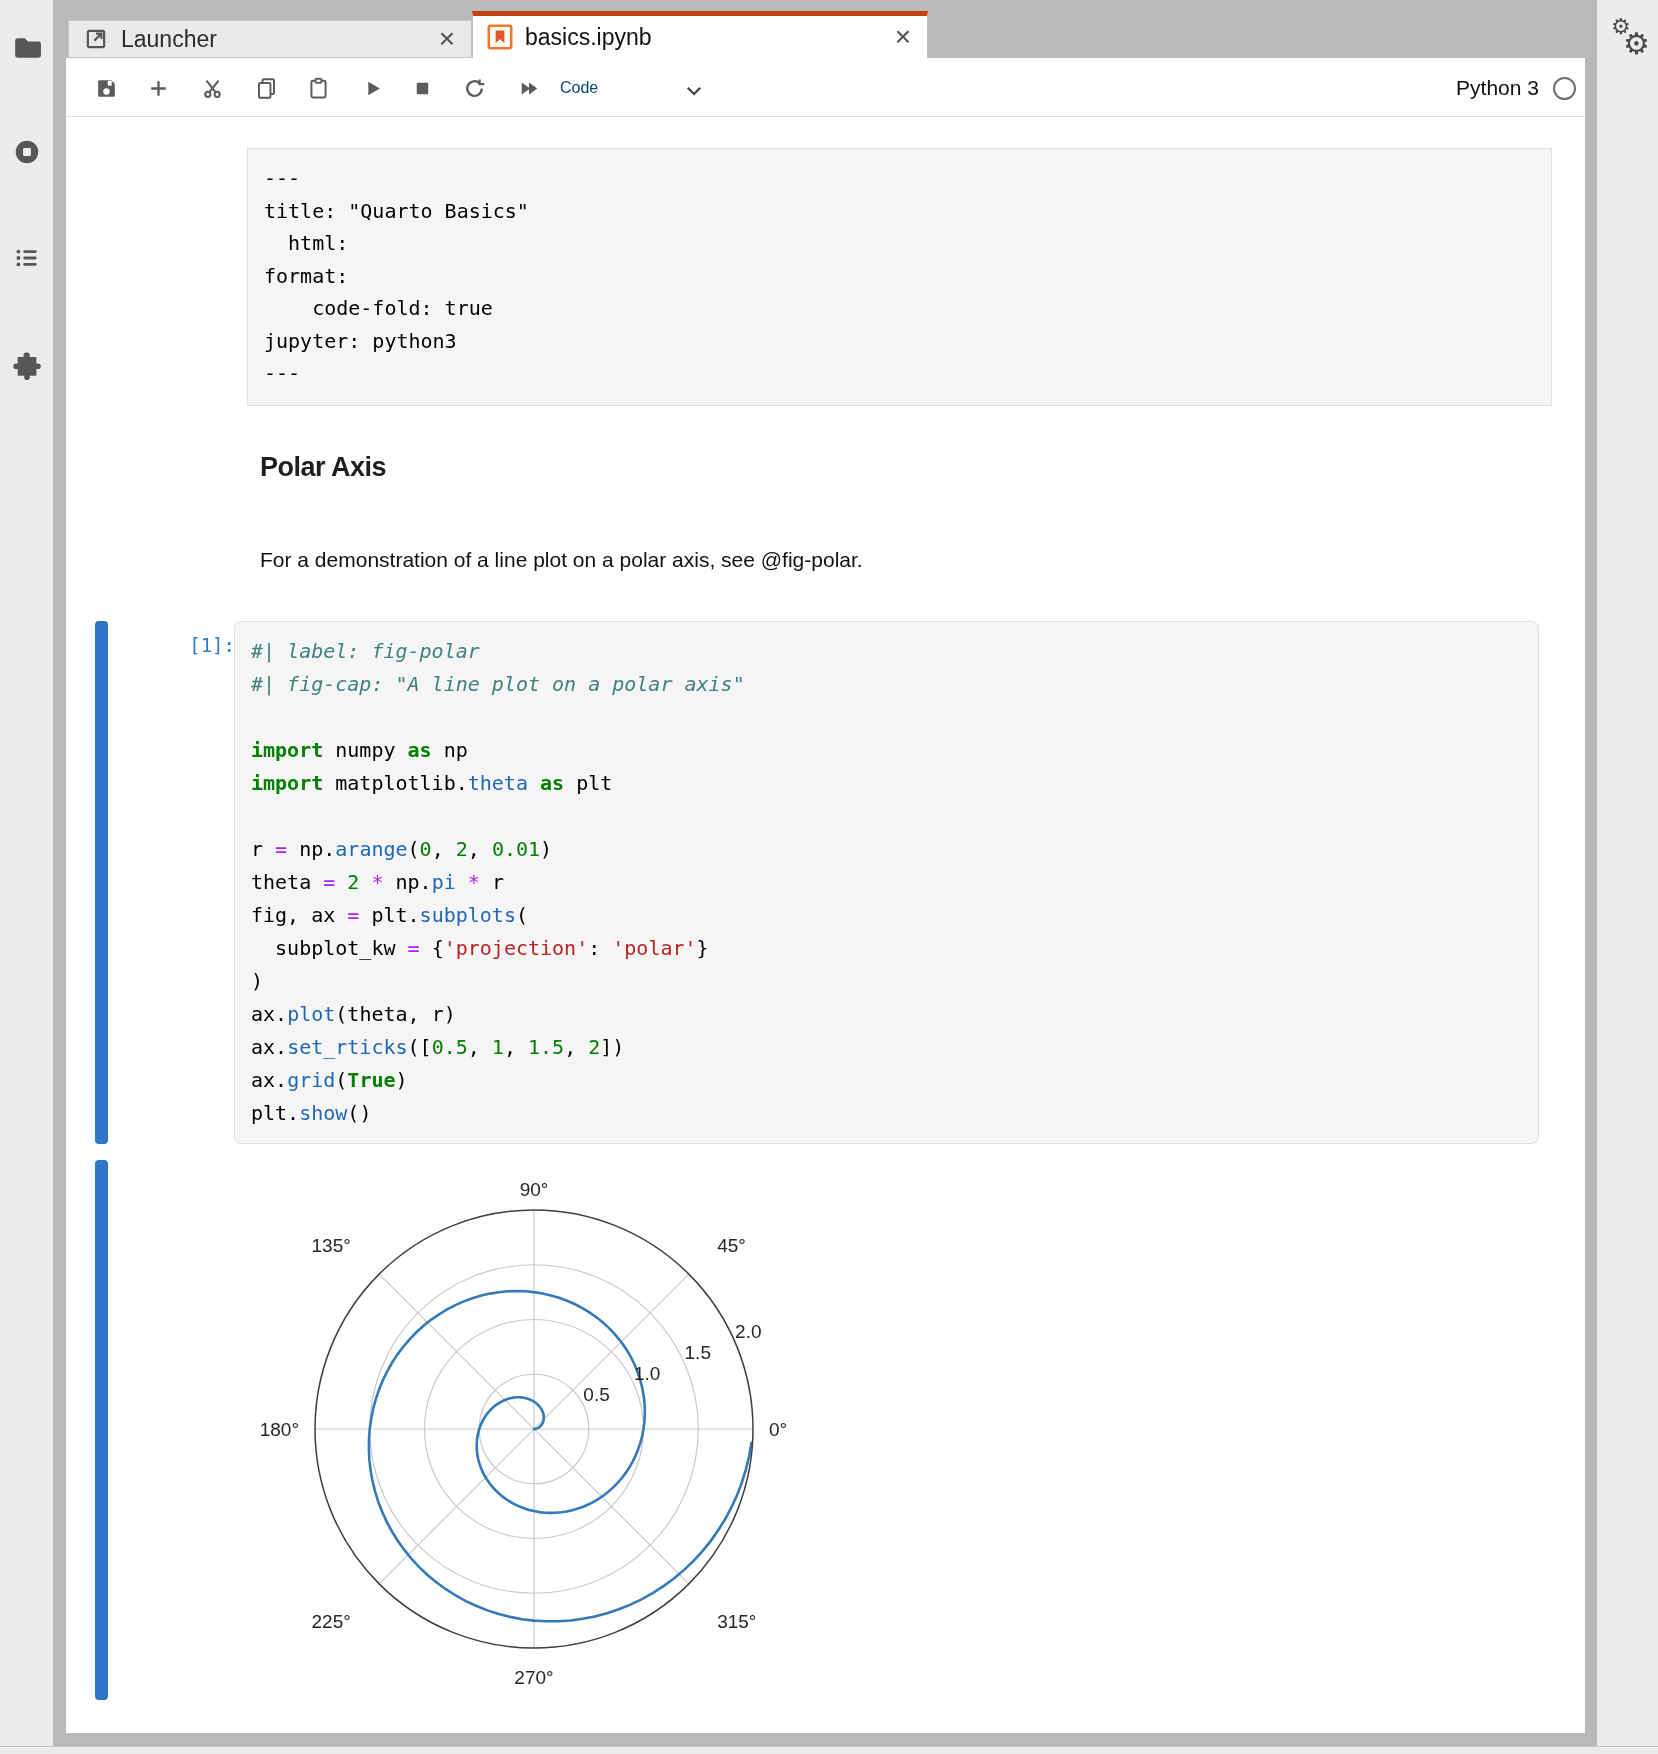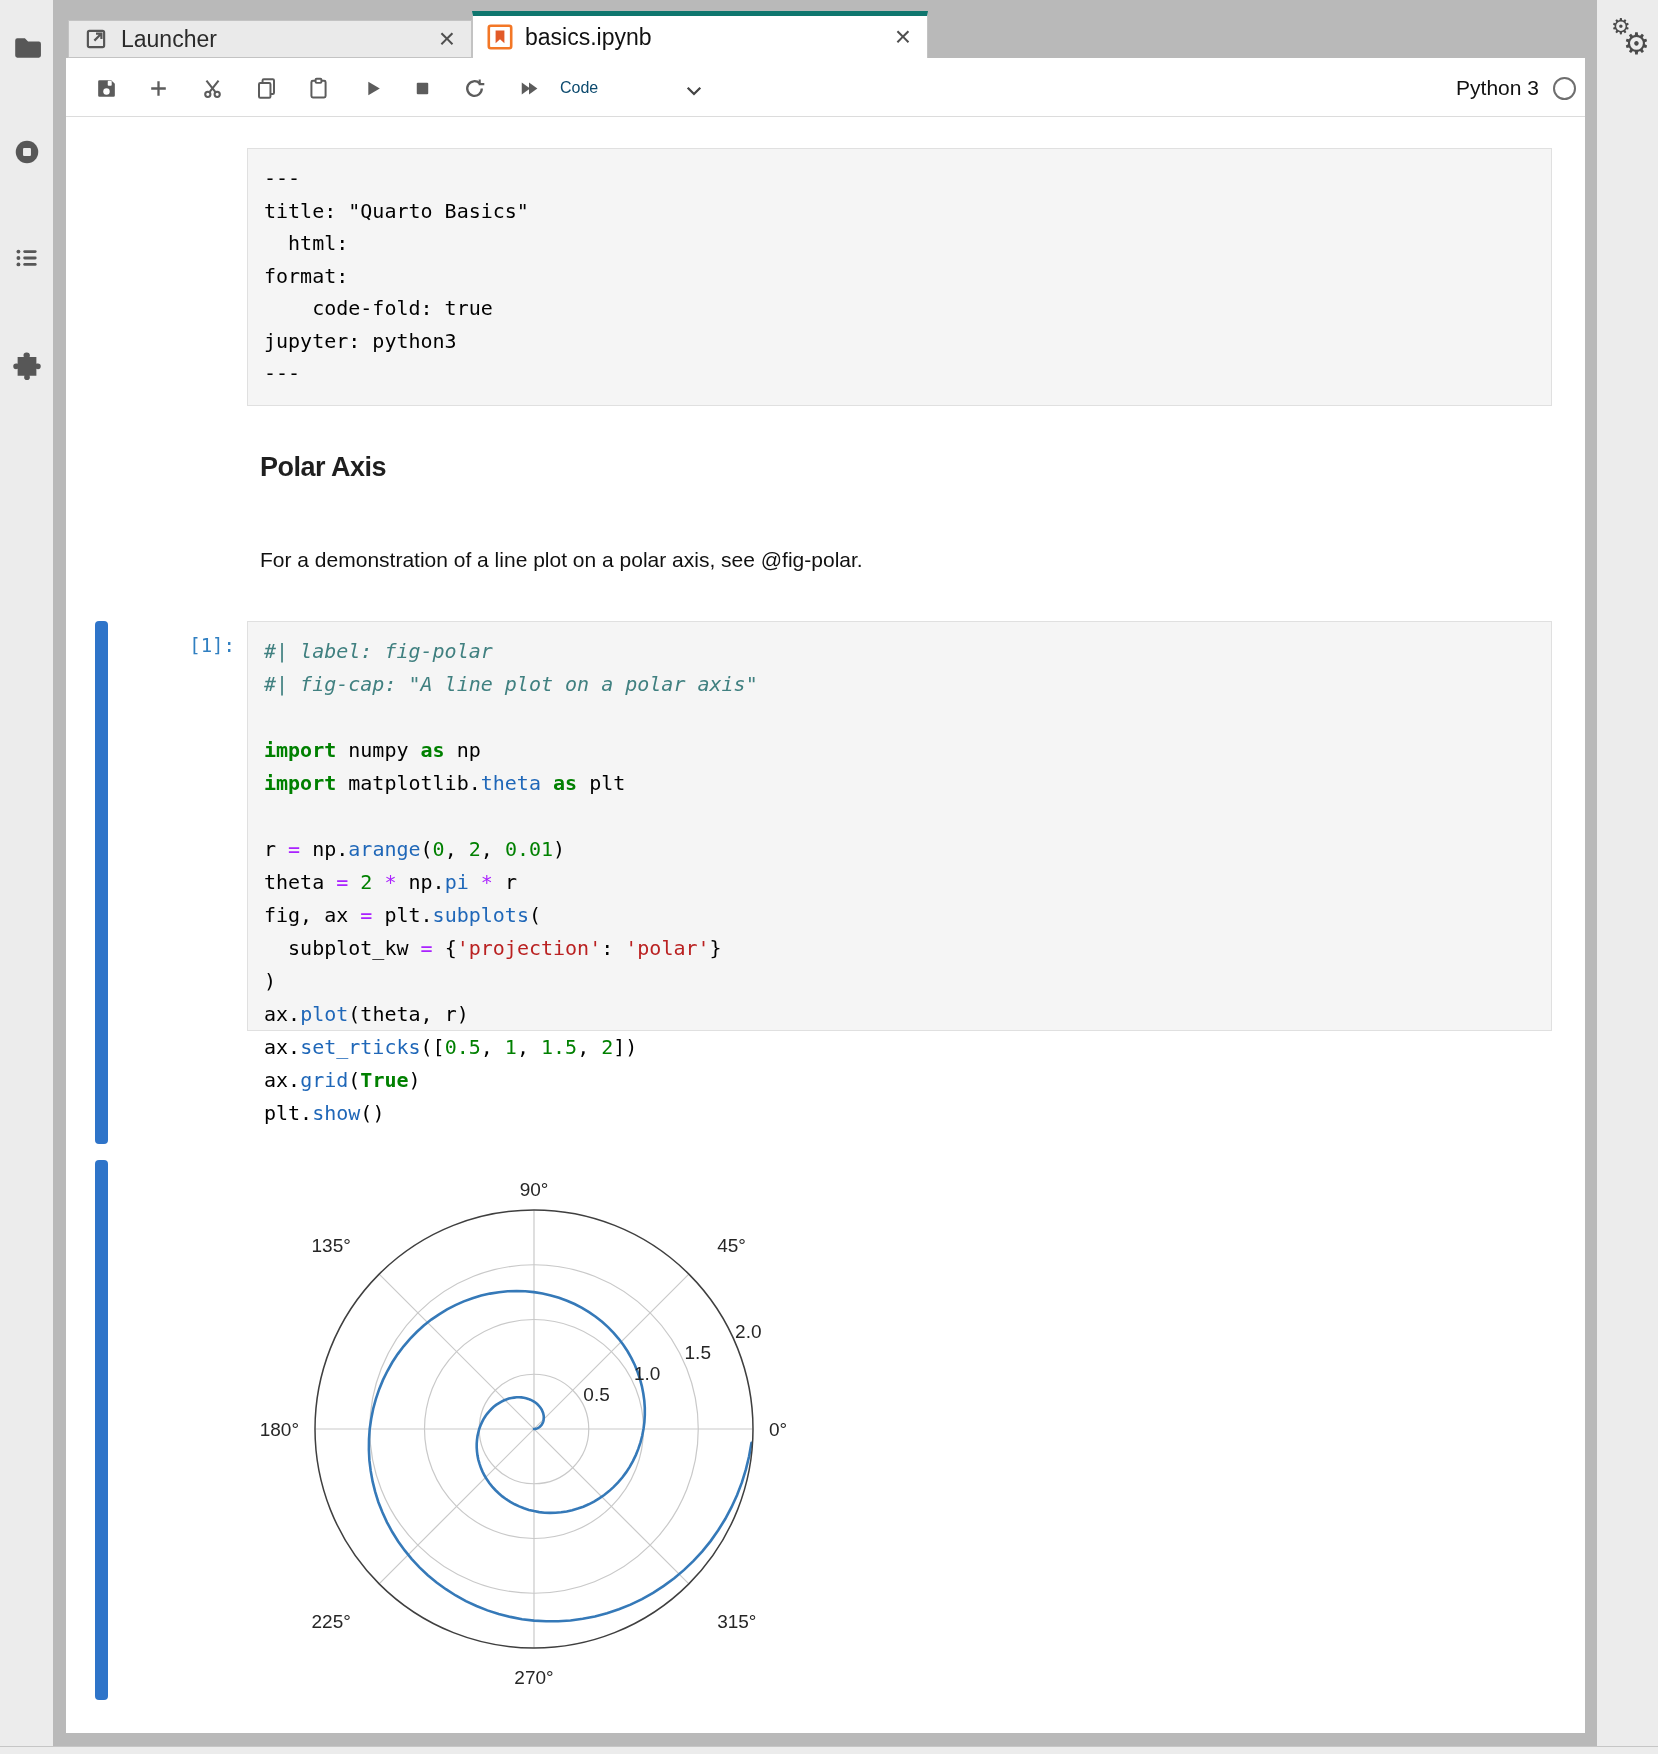--- a/index.html
+++ b/index.html
@@ -20,39 +20,39 @@
   .gear-a{position:absolute;left:2px;top:0;font-size:22px;line-height:22px;}
   .gear-b{position:absolute;left:14px;top:13px;font-size:30px;line-height:30px;}
   
   .bottom-strip{left:0;top:1746px;width:1658px;height:8px;background:#ececec;border-top:1px solid #c6c6c6;}
   
   .panel{left:66px;top:58px;width:1519px;height:1675px;background:#ffffff;}
   .toolbar-rule{left:66px;top:116px;width:1519px;height:1px;background:#dcdcdc;}
   
   .tab{position:absolute;display:flex;align-items:center;box-sizing:border-box;cursor:pointer;}
   .tab-launcher{left:68px;top:20px;width:404px;height:38px;background:#eaeaea;border:1px solid #c3c3c3;}
-  .tab-active{left:472px;top:11px;width:456px;height:47px;background:#ffffff;border-left:1px solid #c3c3c3;border-right:1px solid #c3c3c3;border-top:5px solid #0f766e;}
+  .tab-active{left:472px;top:11px;width:456px;height:47px;background:#ffffff;border-left:1px solid #c3c3c3;border-right:1px solid #c3c3c3;border-top:5px solid #c2410c;}
   .tab-icon{width:26px;height:26px;margin-left:14px;flex:0 0 auto;}
   .tab-icon svg{width:100%;height:100%;display:block;}
   .tab-label{margin-left:12px;font-size:23px;color:#2b2b2b;white-space:nowrap;}
   .tab-active .tab-label{color:#111;}
   .tab-close{margin-left:auto;margin-right:16px;font-size:28px;line-height:26px;color:#4f4f4f;font-weight:300;cursor:pointer;}
   
   .tb-btn{position:absolute;top:70px;width:36px;height:36px;display:flex;align-items:center;justify-content:center;color:#5c5c5c;cursor:pointer;}
   .tb-btn svg{width:25px;height:25px;display:block;}
   .celltype{position:absolute;left:560px;top:70px;height:36px;display:flex;align-items:center;font-size:16px;color:#0c4a6e;cursor:pointer;}
   .celltype-chevron{position:absolute;left:686px;top:82px;width:16px;height:12px;color:#444;cursor:pointer;}
   .kernel{position:absolute;left:1300px;top:70px;width:276px;height:36px;display:flex;align-items:center;justify-content:flex-end;cursor:pointer;}
   .kernel-name{font-size:21px;color:#111;}
   .kernel-status{width:23px;height:23px;border:2.5px solid #6e6e6e;border-radius:50%;margin-left:14px;box-sizing:border-box;}
   
   .cellbox{position:absolute;background:#f5f5f5;border:1px solid #e0e0e0;box-sizing:border-box;padding:13px 16px;
     font-family:"DejaVu Sans Mono", monospace;font-size:20px;color:#000;}
   .raw-cell{left:247px;top:148px;width:1305px;height:258px;line-height:32.5px;}
-  .code-cell{left:247px;top:621px;width:1305px;height:410px;line-height:33px;}
+  .code-cell{left:234px;top:621px;width:1305px;height:523px;line-height:33px;border-radius:7px;}
   .cline{white-space:pre;}
   .md-heading{position:absolute;left:260px;top:452px;font-size:27px;font-weight:700;color:#1f1f1f;letter-spacing:-0.5px;}
   .md-para{position:absolute;left:260px;top:548px;font-size:21px;color:#111;}
   .runbar{position:absolute;left:95px;width:13px;background:#2e74c9;border-radius:4px;cursor:pointer;}
   .runbar-code{top:621px;height:523px;}
   .runbar-output{top:1160px;height:540px;}
   .prompt{position:absolute;left:100px;top:634px;width:135px;text-align:right;
     font-family:"DejaVu Sans Mono", monospace;font-size:19px;color:#307fc1;}
   
   .tk-pl{color:#000;}

